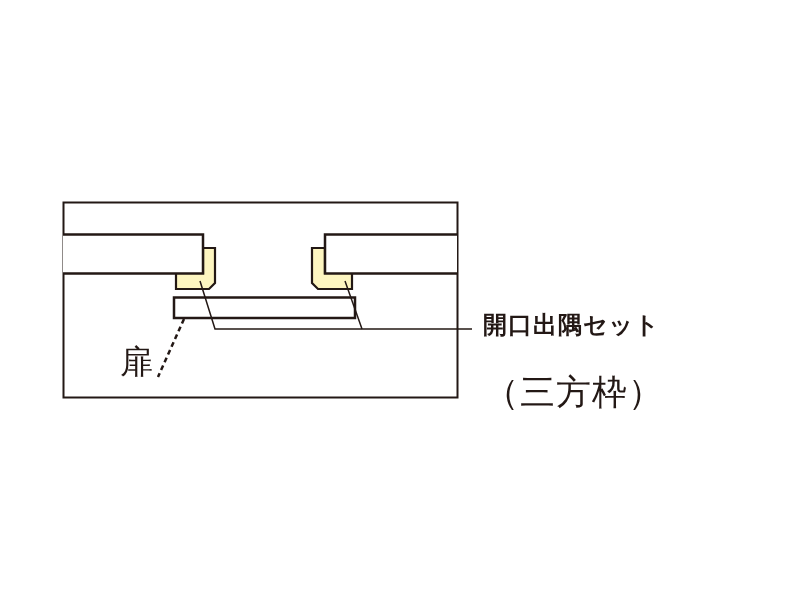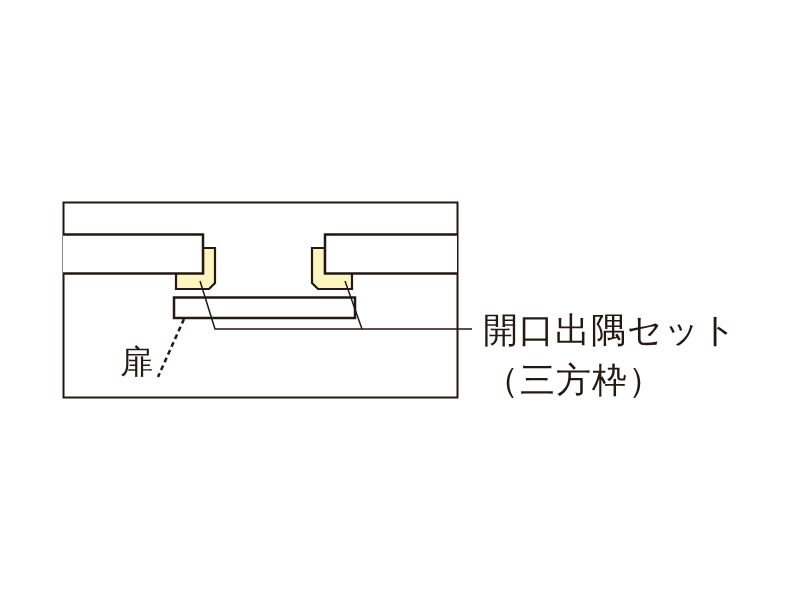--- a/index.html
+++ b/index.html
@@ -29,26 +29,27 @@
       line-height: 1;
     }
     #label-door {
       left: 120px;
       top: 345px;
       font-size: 33px;
     }
     #label-set-line1 {
       left: 483px;
       top: 313px;
-      font-size: 35px;
+      font-size: 24px;
       letter-spacing: 1px;
+      font-weight: bold;
     }
     #label-set-line2 {
       left: 484px;
-      top: 363px;
+      top: 375px;
       font-size: 35px;
       letter-spacing: 1px;
       text-align: right;
     }
   </style>
 </head>
 <body>
 
 <svg id="diagram" xmlns="http://www.w3.org/2000/svg" width="800" height="600" viewBox="0 0 800 600">
 

